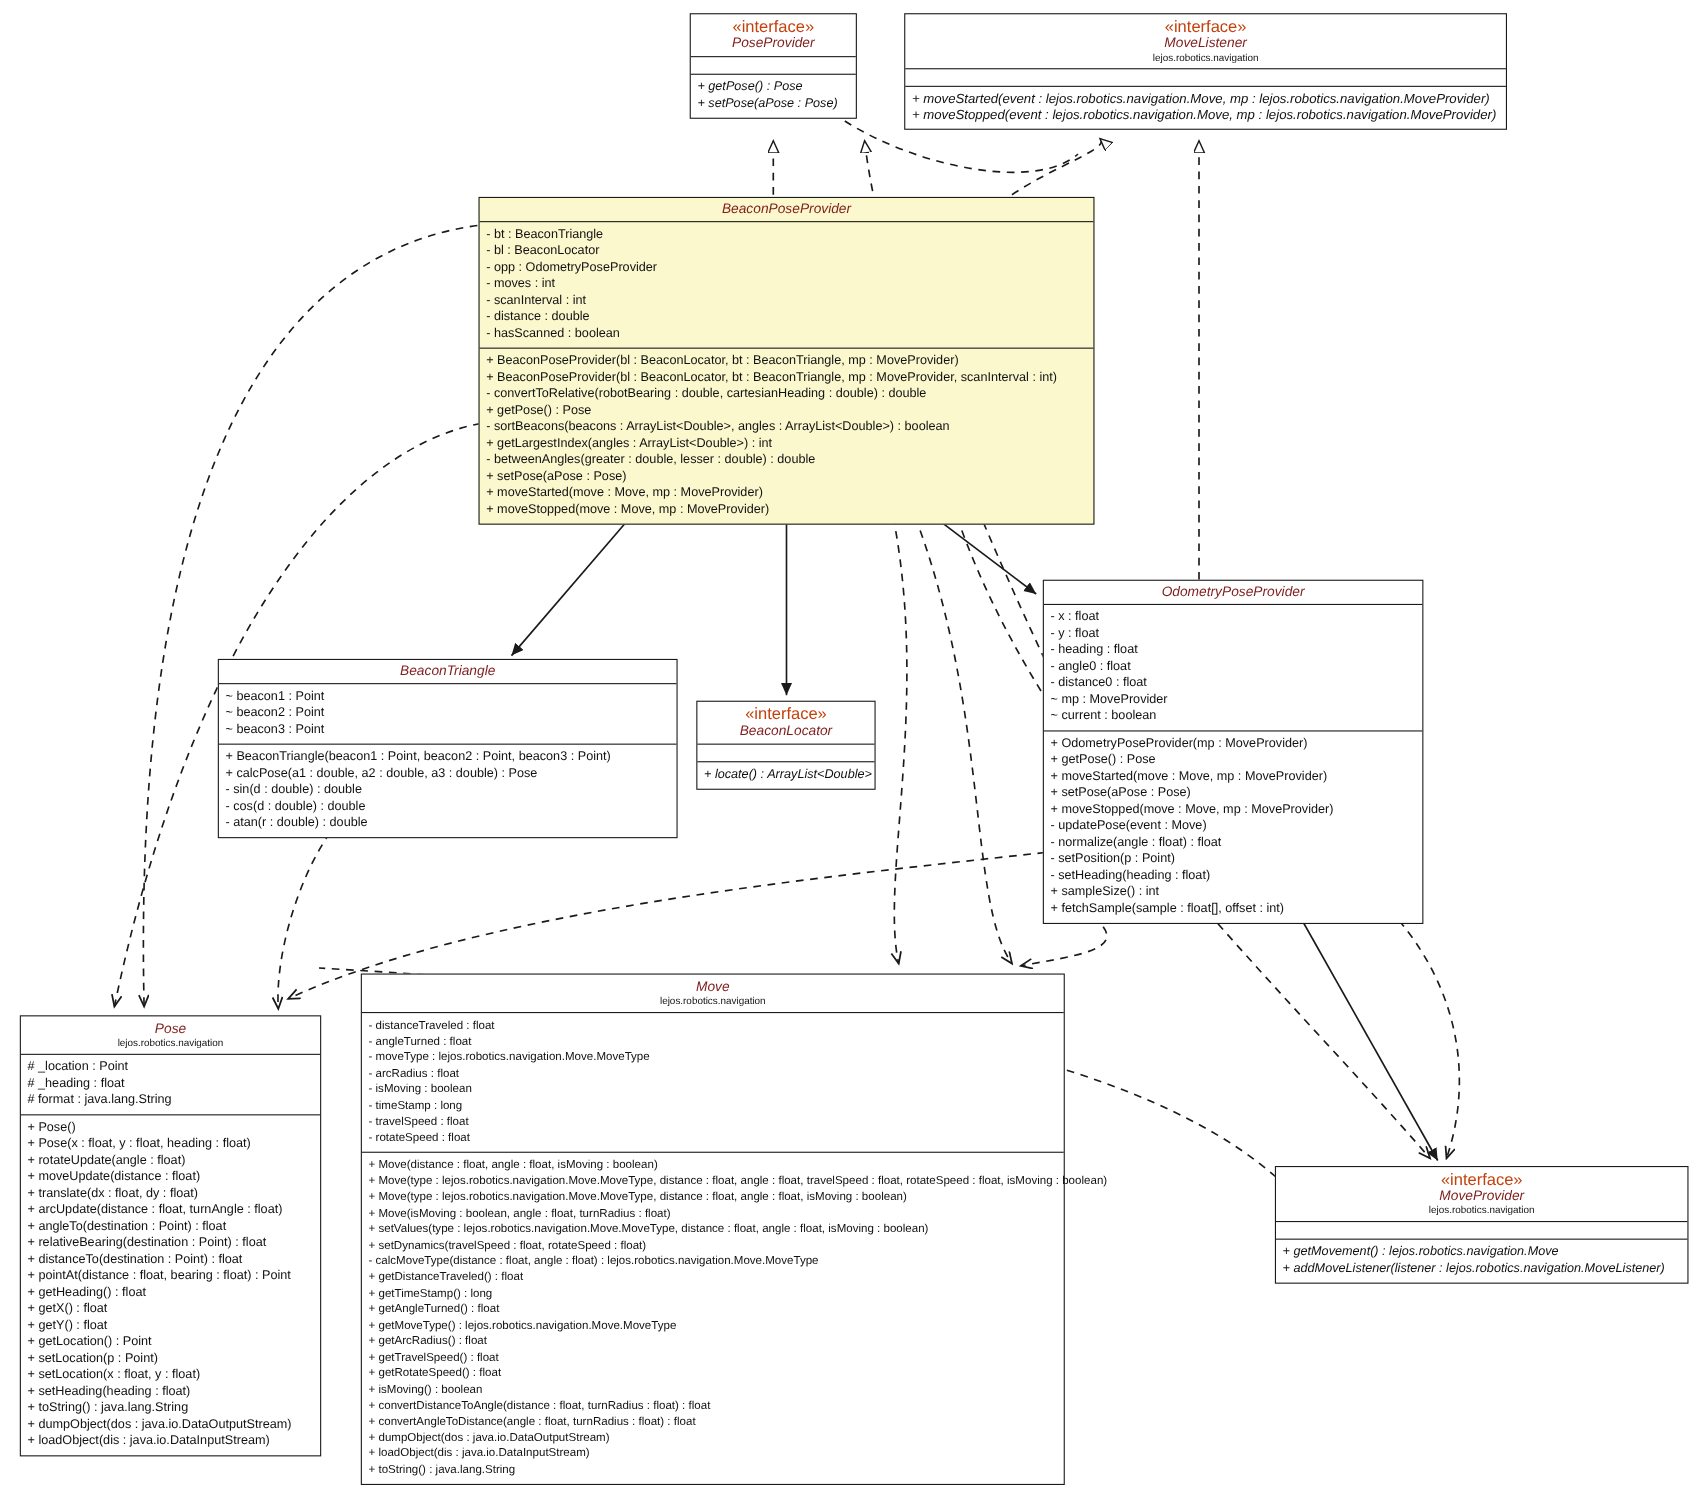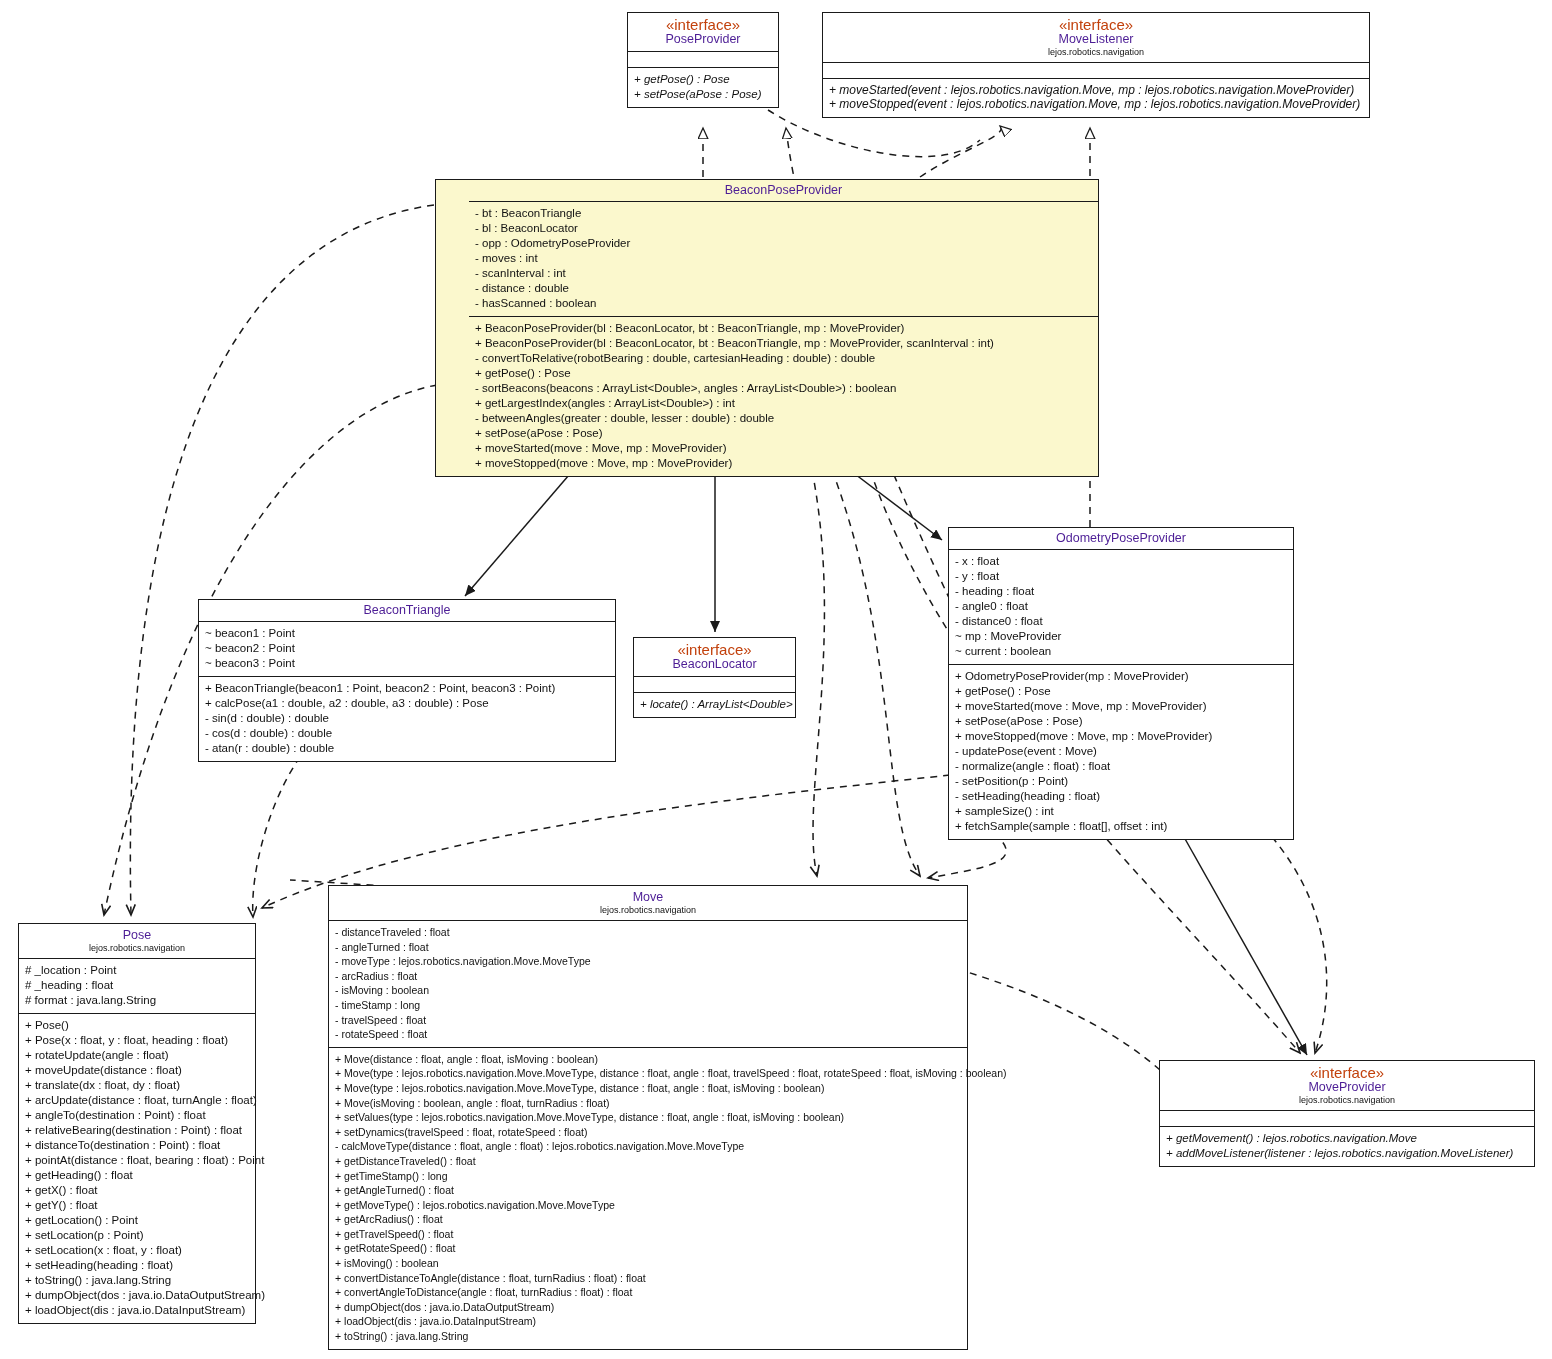--- a/index.html
+++ b/index.html
@@ -35,22 +35,23 @@
     padding: 4px 4px 4px 4px;
     border-bottom: 1.6px solid #1a1a1a;
   }
   .hdr .stereo {
     font-size: 15px;
     color: #c2410c;
     line-height: 15px;
   }
   .hdr .cname {
     font-size: 12.5px;
-    color: #4c1d95;
+    color: #7f1d1d;
     line-height: 15px;
+    font-style: italic;
   }
   .hdr .pkg {
     font-size: 9px;
     color: #111;
     line-height: 11px;
   }
   .hdr.iface .cname { font-size: 12.5px; }
   .compartment {
     padding: 4px 5px 5px 6px;
     border-bottom: 1.6px solid #1a1a1a;
@@ -161,21 +162,21 @@
       <div class="cname">MoveListener</div>
       <div class="pkg">lejos.robotics.navigation</div>
     </div>
     <div class="compartment empty"></div>
     <div class="compartment">
       <div class="row ital">+ moveStarted(event : lejos.robotics.navigation.Move, mp : lejos.robotics.navigation.MoveProvider)</div>
       <div class="row ital">+ moveStopped(event : lejos.robotics.navigation.Move, mp : lejos.robotics.navigation.MoveProvider)</div>
     </div>
   </div>
 
-  <div class="uml highlight" style="left:435px; top:179px; width:664px;padding-left:33px;">
+  <div class="uml highlight" style="left:435px; top:179px; width:560px;">
     <div class="hdr" style="padding:3px 4px;">
       <div class="cname">BeaconPoseProvider</div>
     </div>
     <div class="compartment">
       <div class="row">- bt : BeaconTriangle</div>
       <div class="row">- bl : BeaconLocator</div>
       <div class="row">- opp : OdometryPoseProvider</div>
       <div class="row">- moves : int</div>
       <div class="row">- scanInterval : int</div>
       <div class="row">- distance : double</div>
@@ -245,21 +246,21 @@
       <div class="row">+ moveStopped(move : Move, mp : MoveProvider)</div>
       <div class="row">- updatePose(event : Move)</div>
       <div class="row">- normalize(angle : float) : float</div>
       <div class="row">- setPosition(p : Point)</div>
       <div class="row">- setHeading(heading : float)</div>
       <div class="row">+ sampleSize() : int</div>
       <div class="row">+ fetchSample(sample : float[], offset : int)</div>
     </div>
   </div>
 
-  <div class="uml" style="left:18px; top:923px; width:238px;">
+  <div class="uml" style="left:18px; top:923px; width:274px;">
     <div class="hdr">
       <div class="cname">Pose</div>
       <div class="pkg">lejos.robotics.navigation</div>
     </div>
     <div class="compartment">
       <div class="row"># _location : Point</div>
       <div class="row"># _heading : float</div>
       <div class="row"># format : java.lang.String</div>
     </div>
     <div class="compartment">

